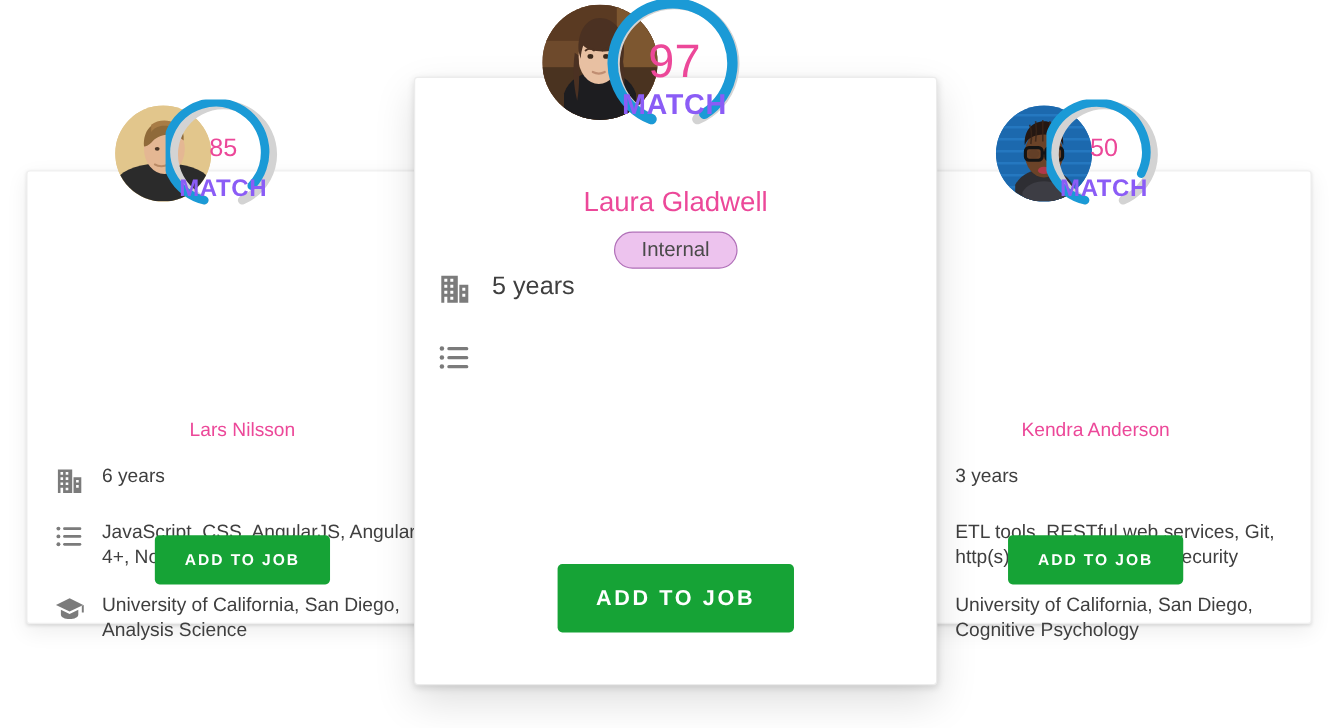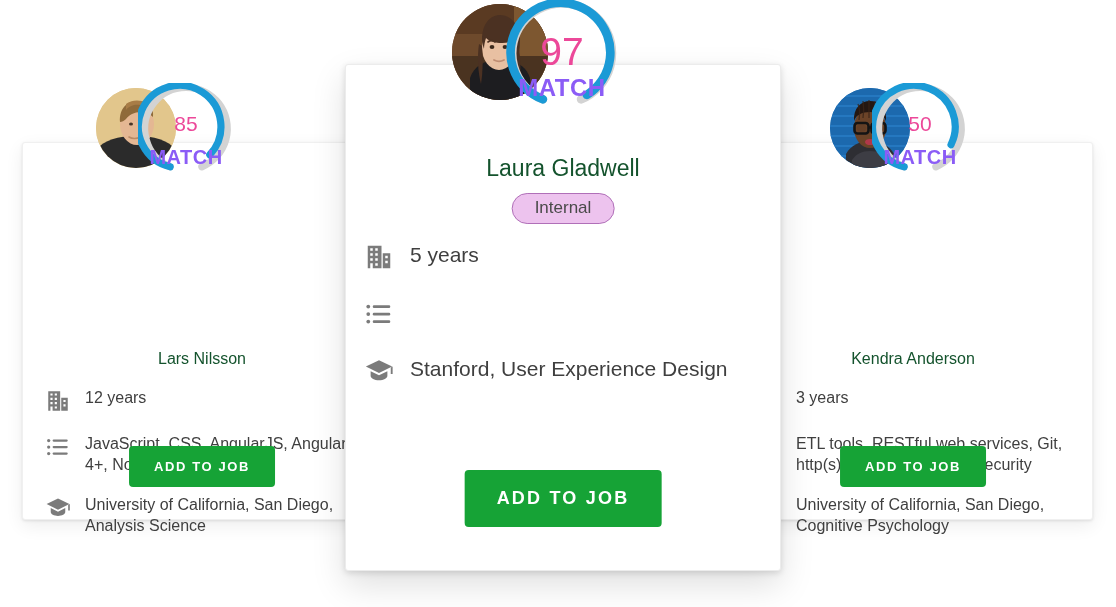--- a/index.html
+++ b/index.html
@@ -103,21 +103,21 @@
 
   .head-left   { left: 96px;  top: 88px; z-index: 12; }
   .head-right  { left: 830px; top: 88px; z-index: 12; }
   .head-center { left: 452px; top: 4px;  z-index: 45; }
 
   
   .cand-name {
     position: absolute;
     left: 0; right: 0;
     text-align: center;
-    color: #14532d;
+    color: #ec4899;
     white-space: nowrap;
   }
   .card.side .cand-name    { top: 207px; font-size: 16px; }
   .card.featured .cand-name{ top: 90px;  font-size: 23px; }
 
   .badge {
     position: absolute;
     left: 50%;
     transform: translateX(-50%);
     top: 128px;
@@ -126,21 +126,21 @@
     color: #4a4a4a;
     font-size: 17px;
     border-radius: 16px;
     padding: 4px 22px 5px;
     line-height: 1.15;
     white-space: nowrap;
   }
 
   .rows { position: absolute; left: 0; right: 0; }
   .card.side .rows     { top: 244px; left: 22px; right: 16px; }
-  .card.featured .rows { top: 176px; left: 18px; right: 18px; }
+  .card.featured .rows { top: 160px; left: 18px; right: 18px; }
 
   .row {
     display: flex;
     align-items: flex-start;
   }
   .card.side .row     { margin-bottom: 19px; }
   .card.featured .row { margin-bottom: 26px; }
   .row:last-child { margin-bottom: 0; }
 
   .row-icon {
@@ -190,21 +190,21 @@
   <div class="clip clip-left">
 
     <div class="card side card-left">
       <div class="cand-name">Lars Nilsson</div>
 
       <div class="rows">
         <div class="row">
           <svg class="row-icon" viewBox="0 0 24 24">
             <path fill="currentColor" d="M3 3h11v18H3V3zm2 2v2h2V5H5zm4 0v2h2V5H9zm-4 4v2h2V9H5zm4 0v2h2V9H9zm-4 4v2h2v-2H5zm4 0v2h2v-2H9zm-4 4v4h2v-4H5zm4 0v2h2v-2H9zM15 9h6v12h-6V9zm2 2v2h2v-2h-2zm0 4v2h2v-2h-2z"></path>
           </svg>
-          <div class="row-text">12 years</div>
+          <div class="row-text">6 years</div>
         </div>
 
         <div class="row">
           <svg class="row-icon" viewBox="0 0 24 24">
             <g fill="currentColor">
               <circle cx="3.4" cy="6" r="1.5"></circle>
                 <rect x="7" y="5" width="14" height="2.1" rx="1"></rect>
               <circle cx="3.4" cy="12" r="1.5"></circle>
                 <rect x="7" y="11" width="14" height="2.1" rx="1"></rect>
               <circle cx="3.4" cy="18" r="1.5"></circle>
@@ -346,28 +346,20 @@
             <circle cx="3.4" cy="6" r="1.5"></circle>
               <rect x="7" y="5" width="14" height="2.1" rx="1"></rect>
             <circle cx="3.4" cy="12" r="1.5"></circle>
               <rect x="7" y="11" width="14" height="2.1" rx="1"></rect>
             <circle cx="3.4" cy="18" r="1.5"></circle>
               <rect x="7" y="17" width="14" height="2.1" rx="1"></rect>
           </g>
         </svg>
       </div>
 
-      <div class="row">
-        <svg class="row-icon" viewBox="0 0 24 24">
-          <path fill="currentColor" d="M12 3.3 1.5 8.4 12 13.5l10.5-5.1L12 3.3z"></path>
-          <path fill="currentColor" d="M5.3 12.1v3.6c0 2.1 3 3.6 6.7 3.6s6.7-1.5 6.7-3.6v-3.6L12 15.4l-6.7-3.3z"></path>
-          <path fill="currentColor" d="M21.4 9.1v5.2h1.5V8.4l-1.5.7z"></path>
-        </svg>
-        <div class="row-text">Stanford, User Experience Design</div>
-      </div>
     </div>
 
     <button class="btn">ADD TO JOB</button>
   </div>
 
   <div class="head featured head-center">
     <div class="avatar" style="background:#6b4226;">
       <svg viewBox="0 0 96 96" width="96" height="96">
         <rect width="96" height="96" fill="#6e4a2c"></rect>
         <rect x="0" y="0" width="96" height="30" fill="#5a3a22"></rect>

